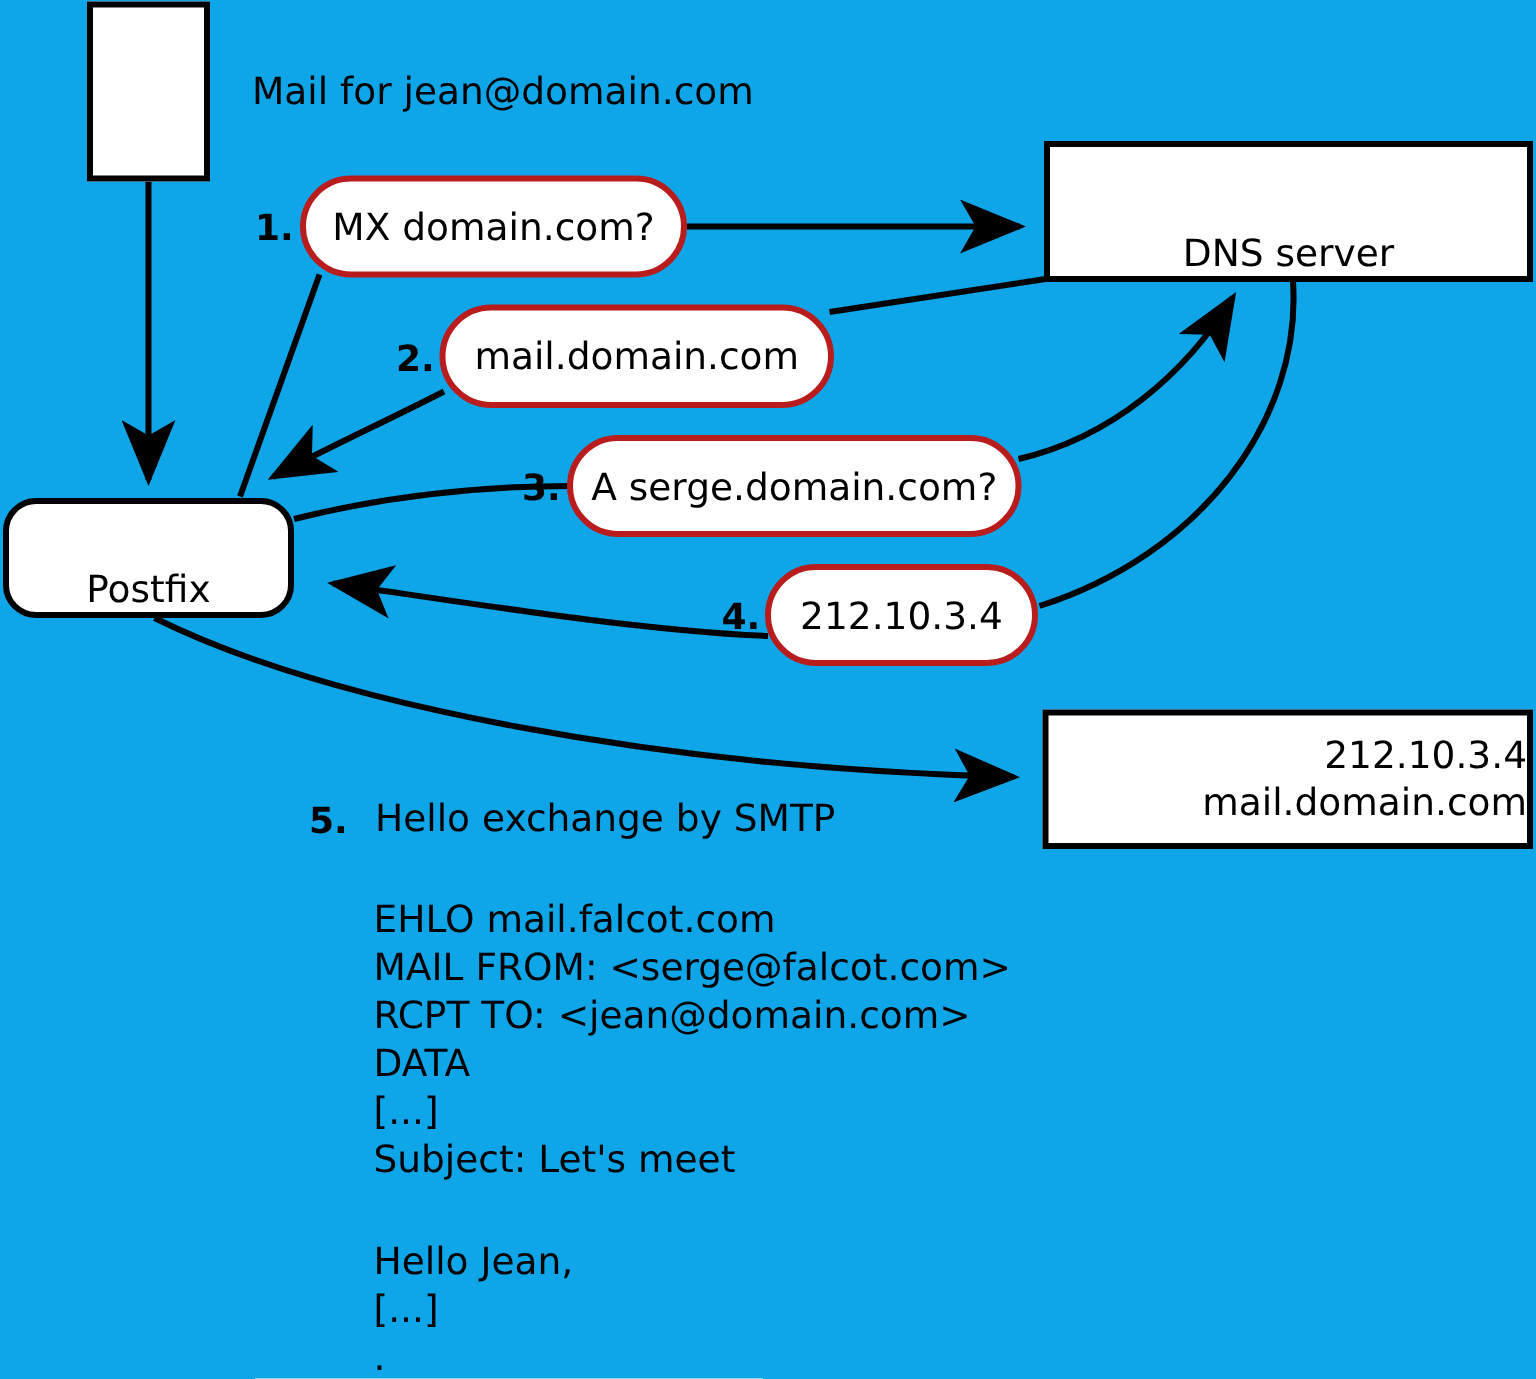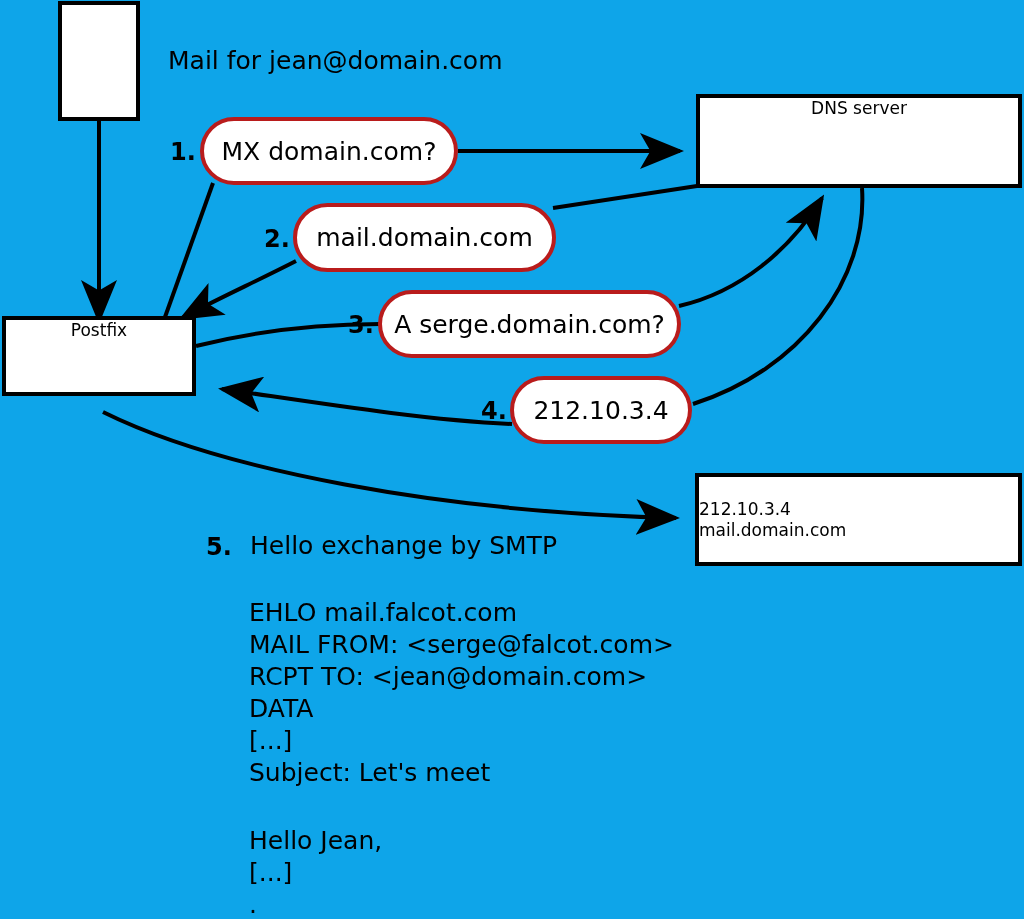--- a/index.html
+++ b/index.html
@@ -23,25 +23,25 @@
     top: 0;
     width: 1024px;
     height: 919px;
   }
   .node-box {
     position: absolute;
     box-sizing: border-box;
     border: 4px solid #000000;
     background: #ffffff;
     display: flex;
-    align-items: flex-start;
+    align-items: flex-end;
     justify-content: center;
     text-align: center;
     line-height: 1.22;
-    font-size: 17px;
+    font-size: 25px;
     color: #000000;
     font-family: "DejaVu Sans", sans-serif;
   }
   .bubble {
     position: absolute;
     box-sizing: border-box;
     border: 4px solid #b91c1c;
     background: #ffffff;
     border-radius: 40px;
     display: flex;
@@ -108,21 +108,21 @@
 
     <path d="M103,412 C220,470 440,512 676,518" stroke="#000000" stroke-width="4" fill="none" marker-end="url(#arrowhead)"></path>
   </svg>
 
   <div class="node-box empty-box" style="left:58px; top:1px; width:82px; height:120px;">
     <span></span>
   </div>
 
   <div class="plain-text" style="left:168px; top:46px;">Mail for jean@domain.com</div>
 
-  <div class="node-box" style="left:2px; top:316px; width:194px; height:80px;">
+  <div class="node-box" style="left:2px; top:332px; width:194px; height:80px;border-radius:22px;">
     <span>Postfix</span>
   </div>
 
   <div class="node-box" style="left:696px; top:94px; width:326px; height:94px;">
     <span>DNS server</span>
   </div>
 
   <div class="node-box" style="left:695px; top:473px; width:327px; height:93px; flex-direction:column;">
     <span>212.10.3.4</span>
     <span>mail.domain.com</span>

